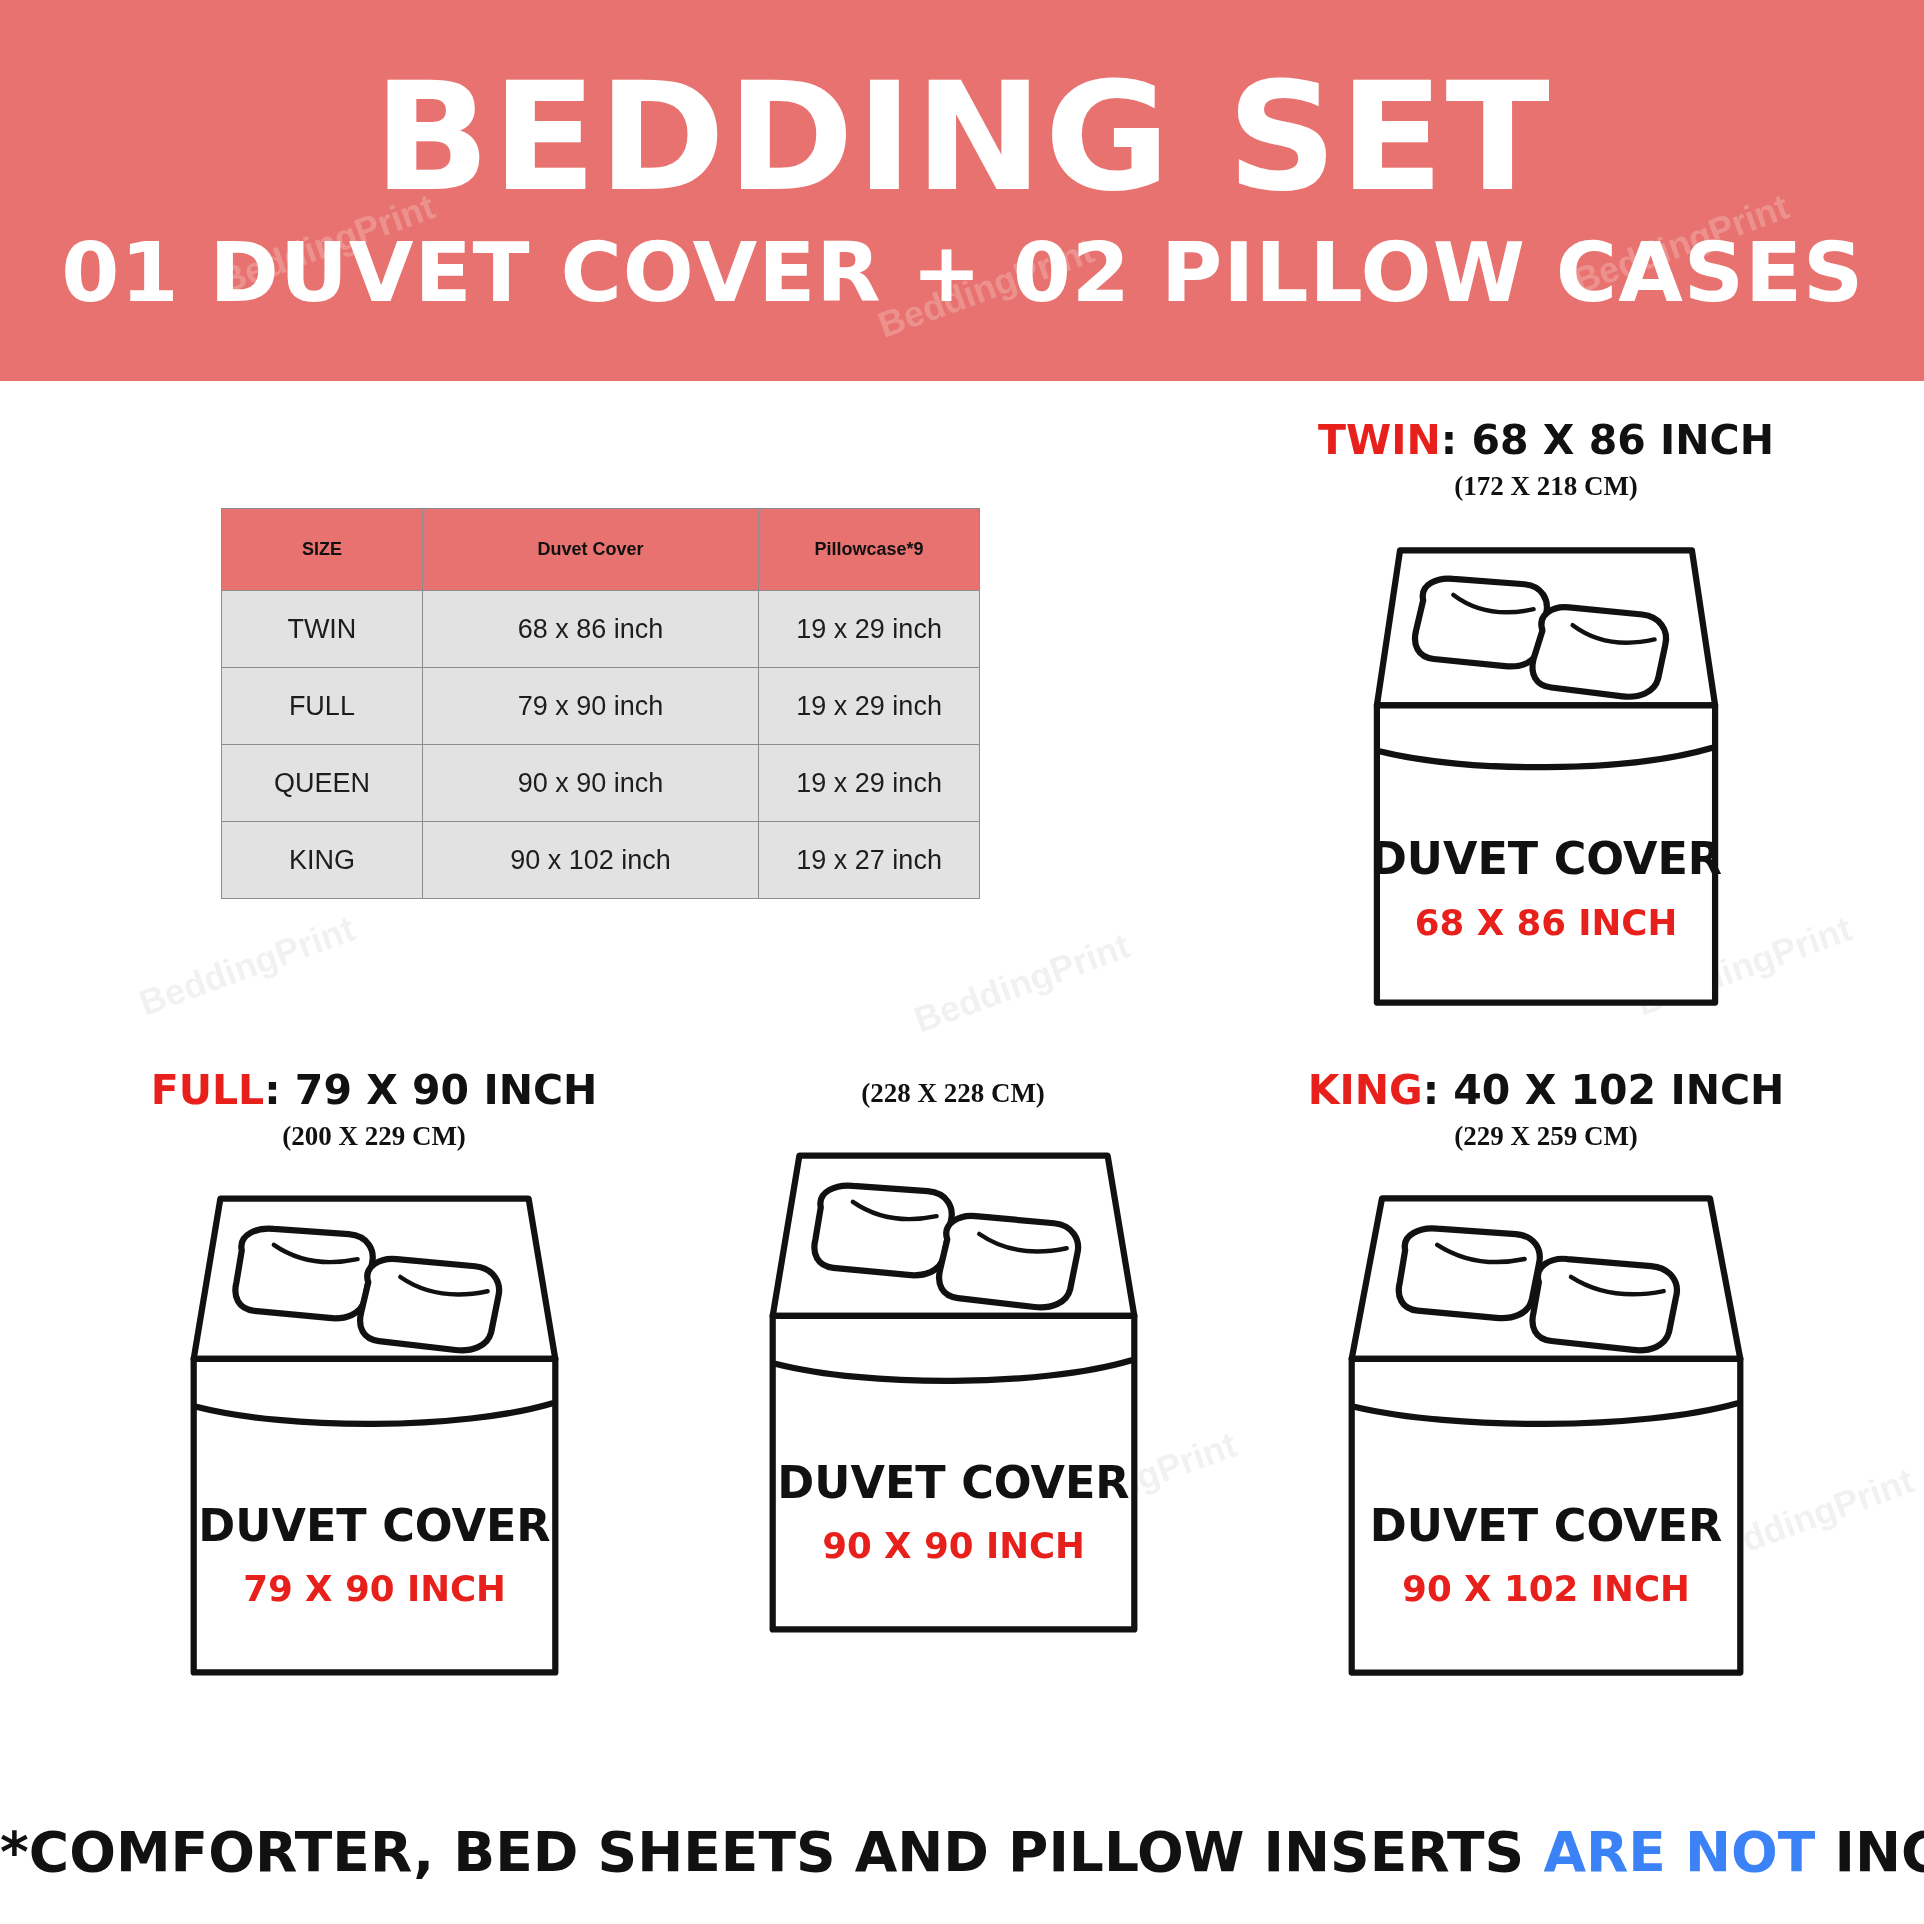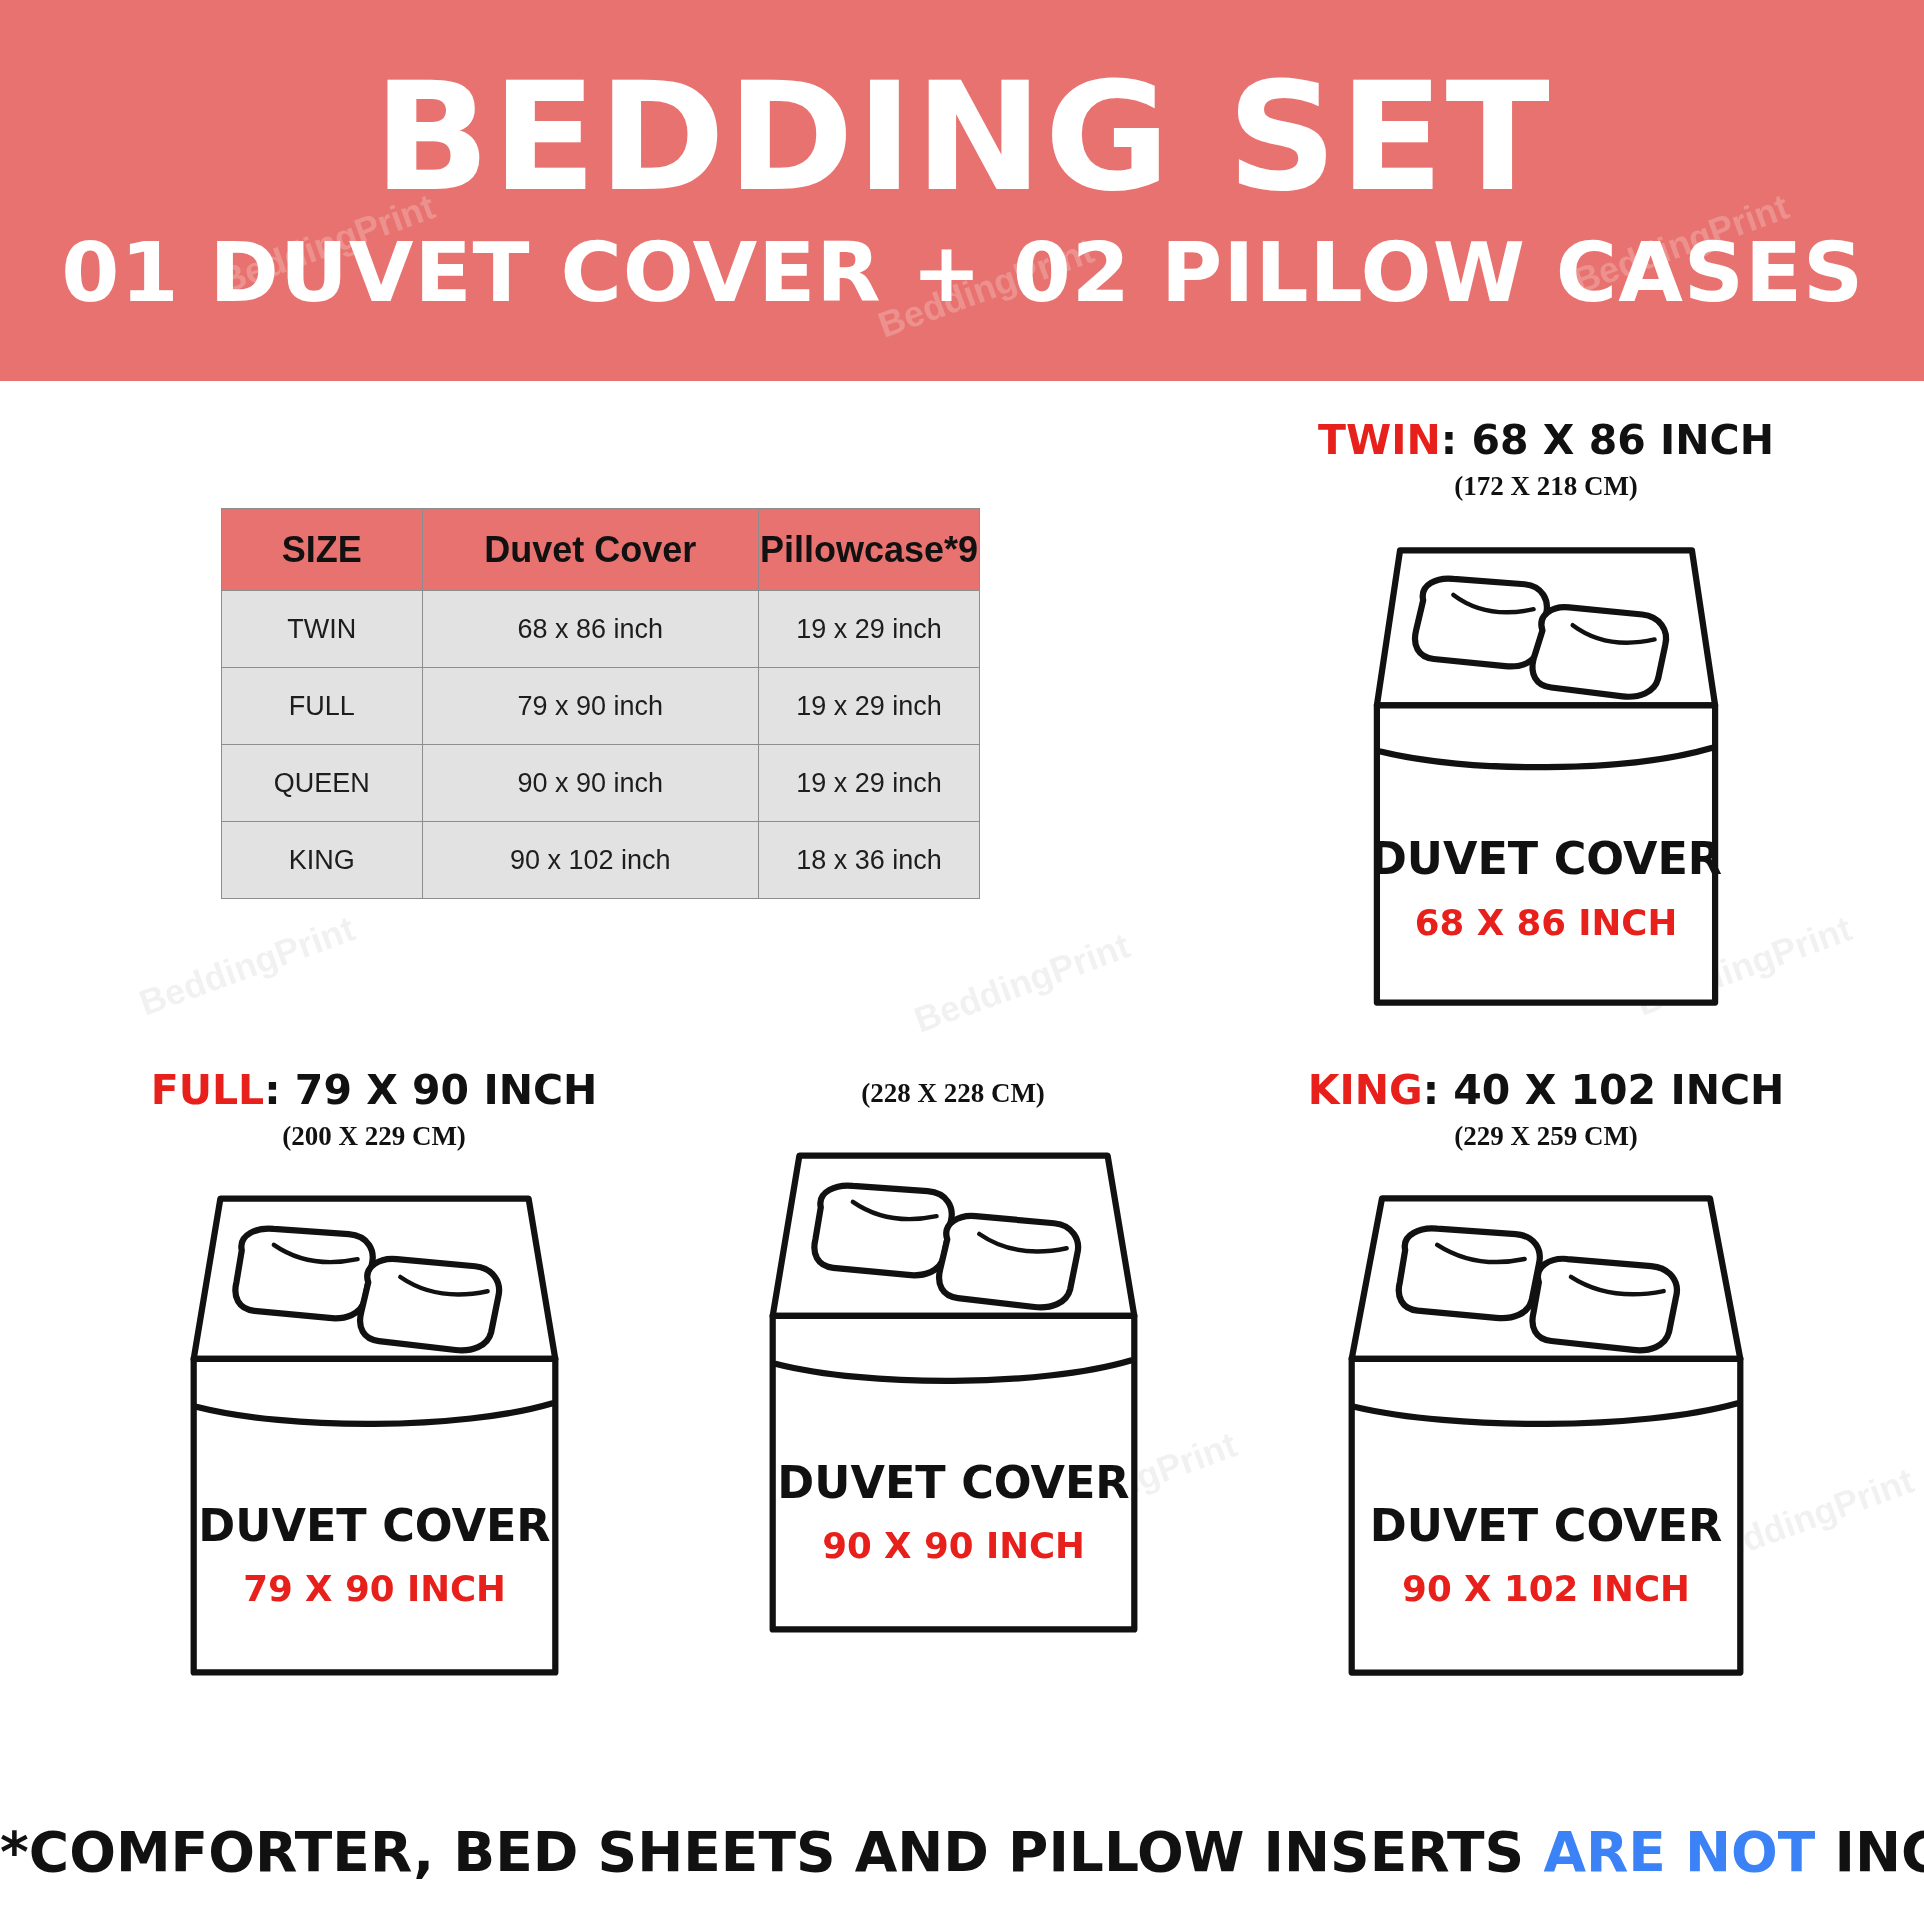--- a/index.html
+++ b/index.html
@@ -69,21 +69,21 @@
     border: 1.8px solid #8d8d8d;
     text-align: center;
     font-size: 27px;
     height: 77px;
     color: #1d1d1d;
   }
   table.size-table thead th {
     background: #e8726f;
     color: #111;
     font-weight: 700;
-    font-size: 36px;
+    font-size: 18px;
     height: 82px;
   }
   table.size-table tbody td { background: #e2e2e2; font-weight: 400; }
   table.size-table tbody td:first-child { font-weight: 400; }
   .col-size { width: 201px; }
   .col-duvet { width: 337px; }
   .col-pillow { width: 221px; }
 
   
   .bed-block { position: absolute; }
@@ -175,21 +175,21 @@
           <td>19 x 29 inch</td>
         </tr>
         <tr>
           <td>QUEEN</td>
           <td>90 x 90 inch</td>
           <td>19 x 29 inch</td>
         </tr>
         <tr>
           <td>KING</td>
           <td>90 x 102 inch</td>
-          <td>18 x 36 inch</td>
+          <td>19 x 27 inch</td>
         </tr>
       </tbody>
     </table>
   </div>
 
   <div class="bed-block" style="left:1270px; top:419px; width:552px;">
     <div class="bed-head">
       <span class="label">TWIN</span><span class="dims">: 68 X 86 INCH</span>
     </div>
     <div class="bed-cm">(172 X 218 CM)</div>

